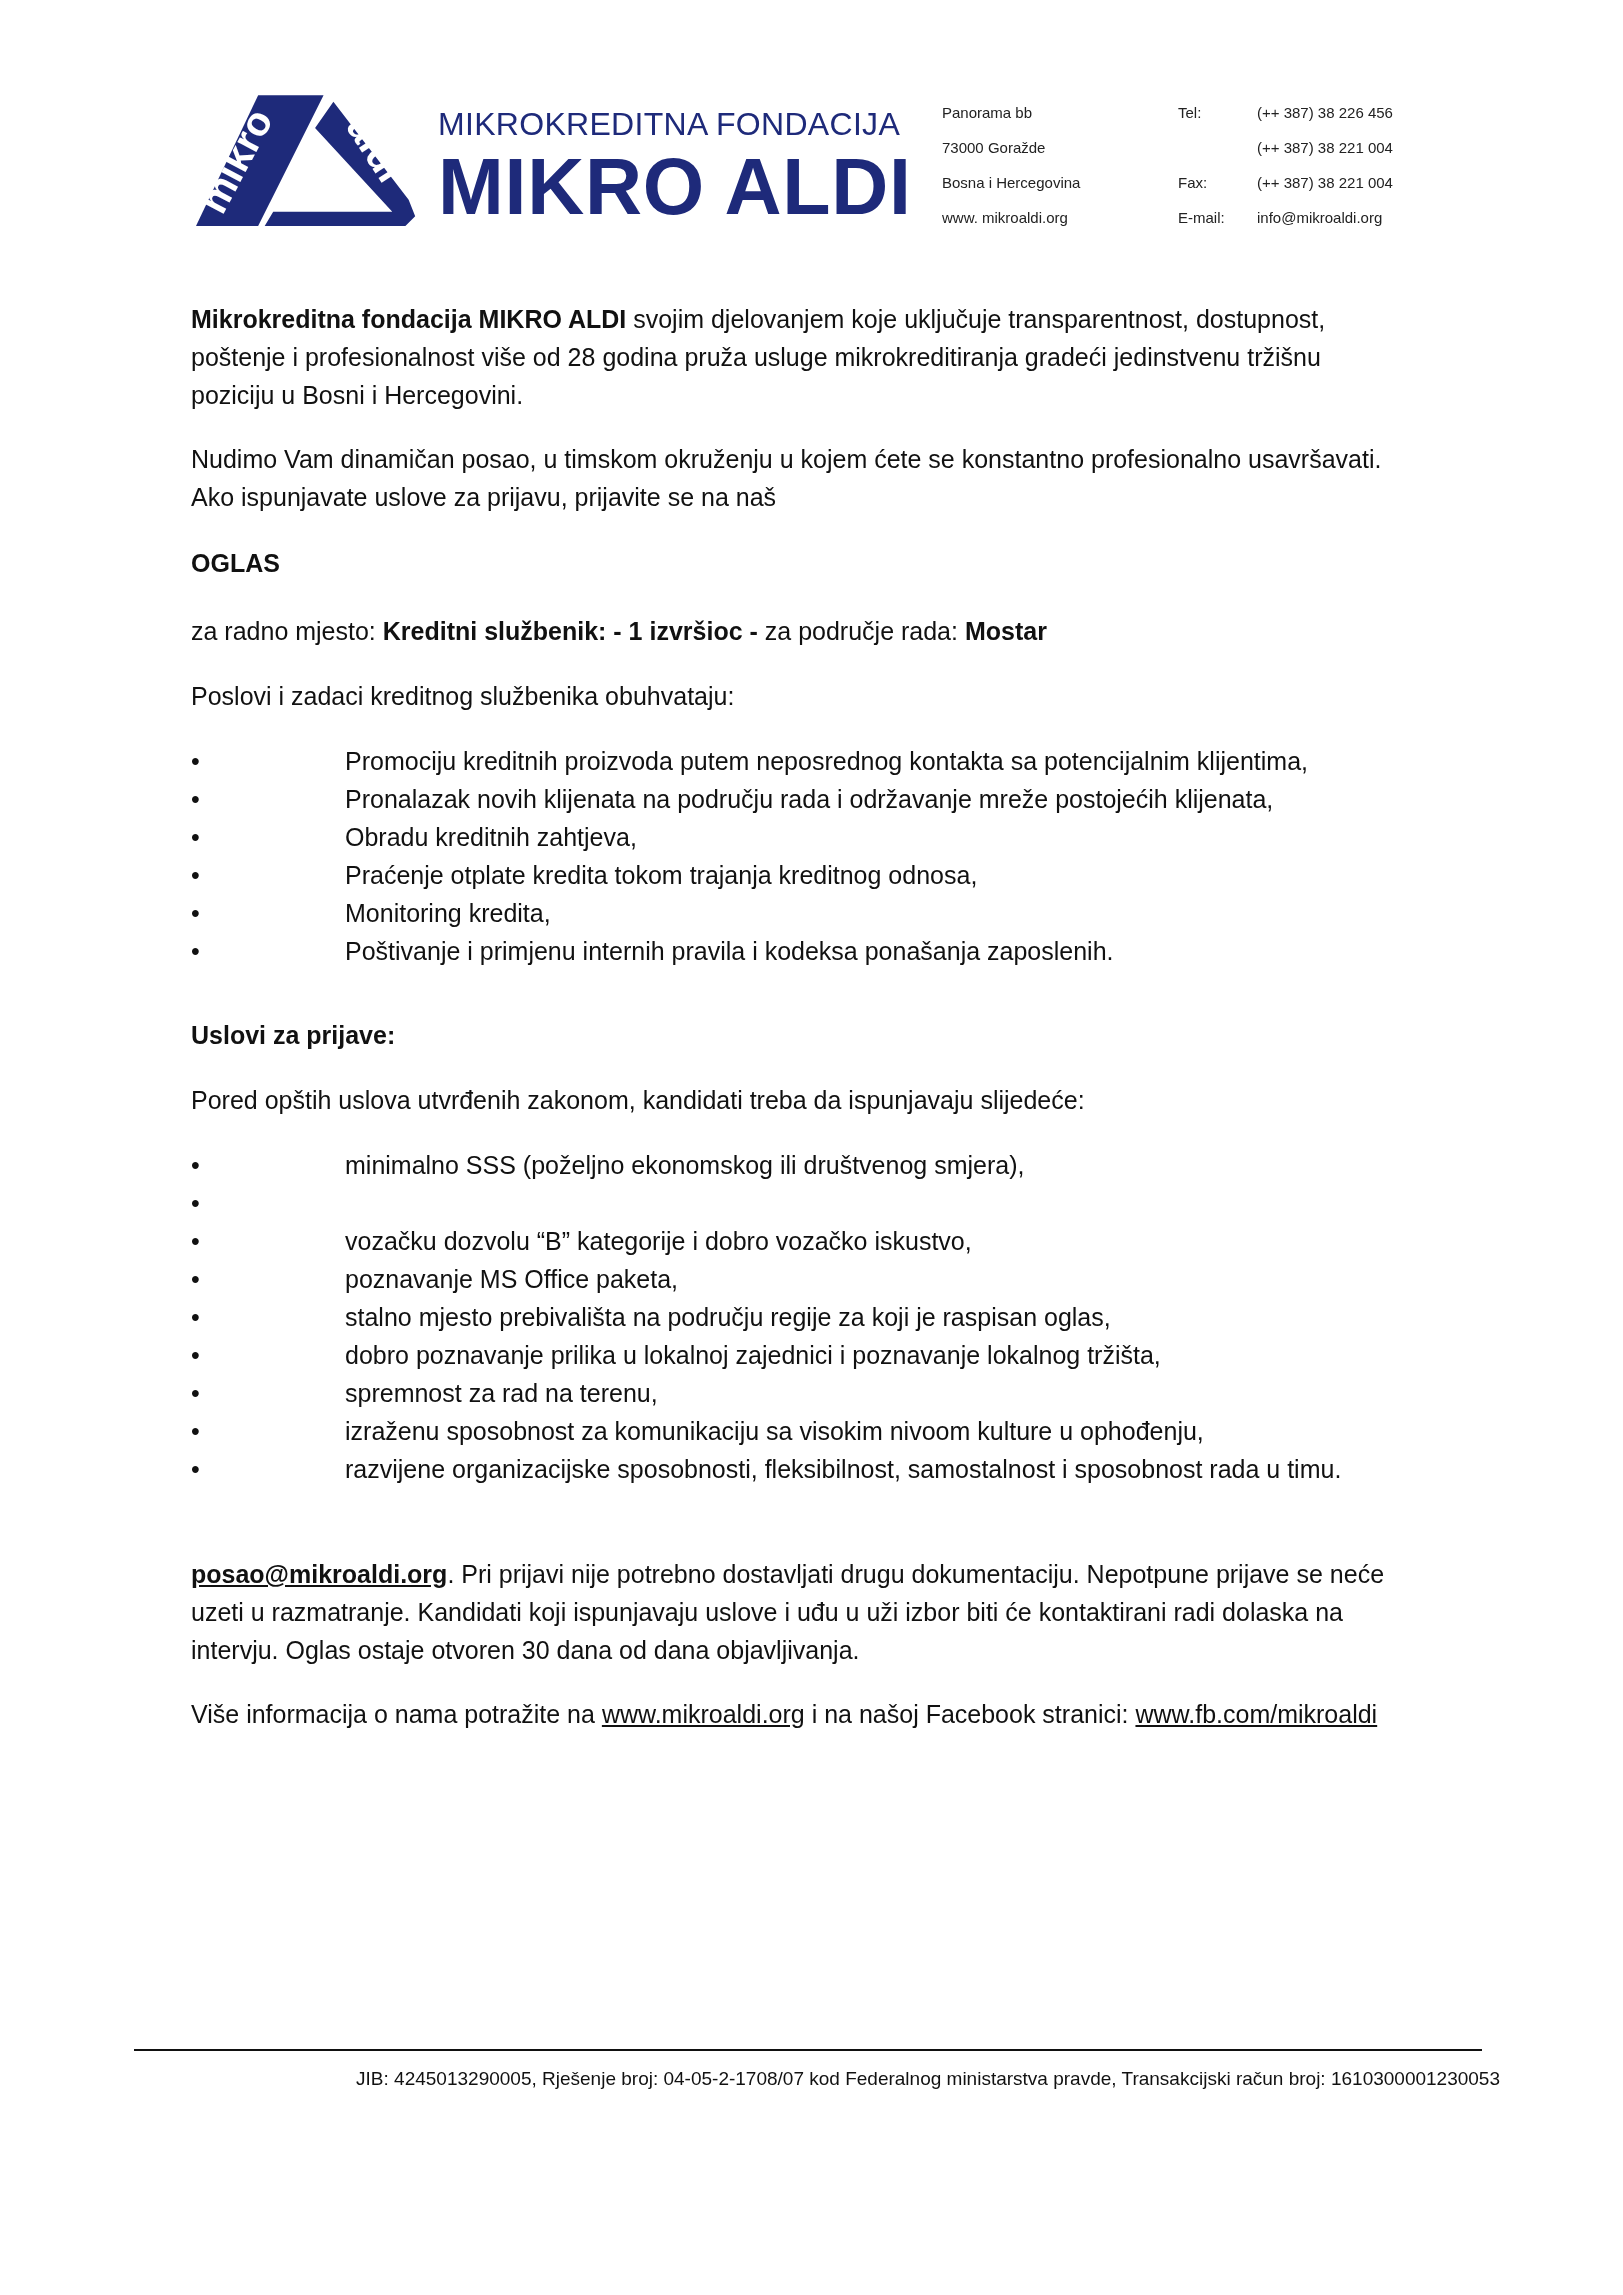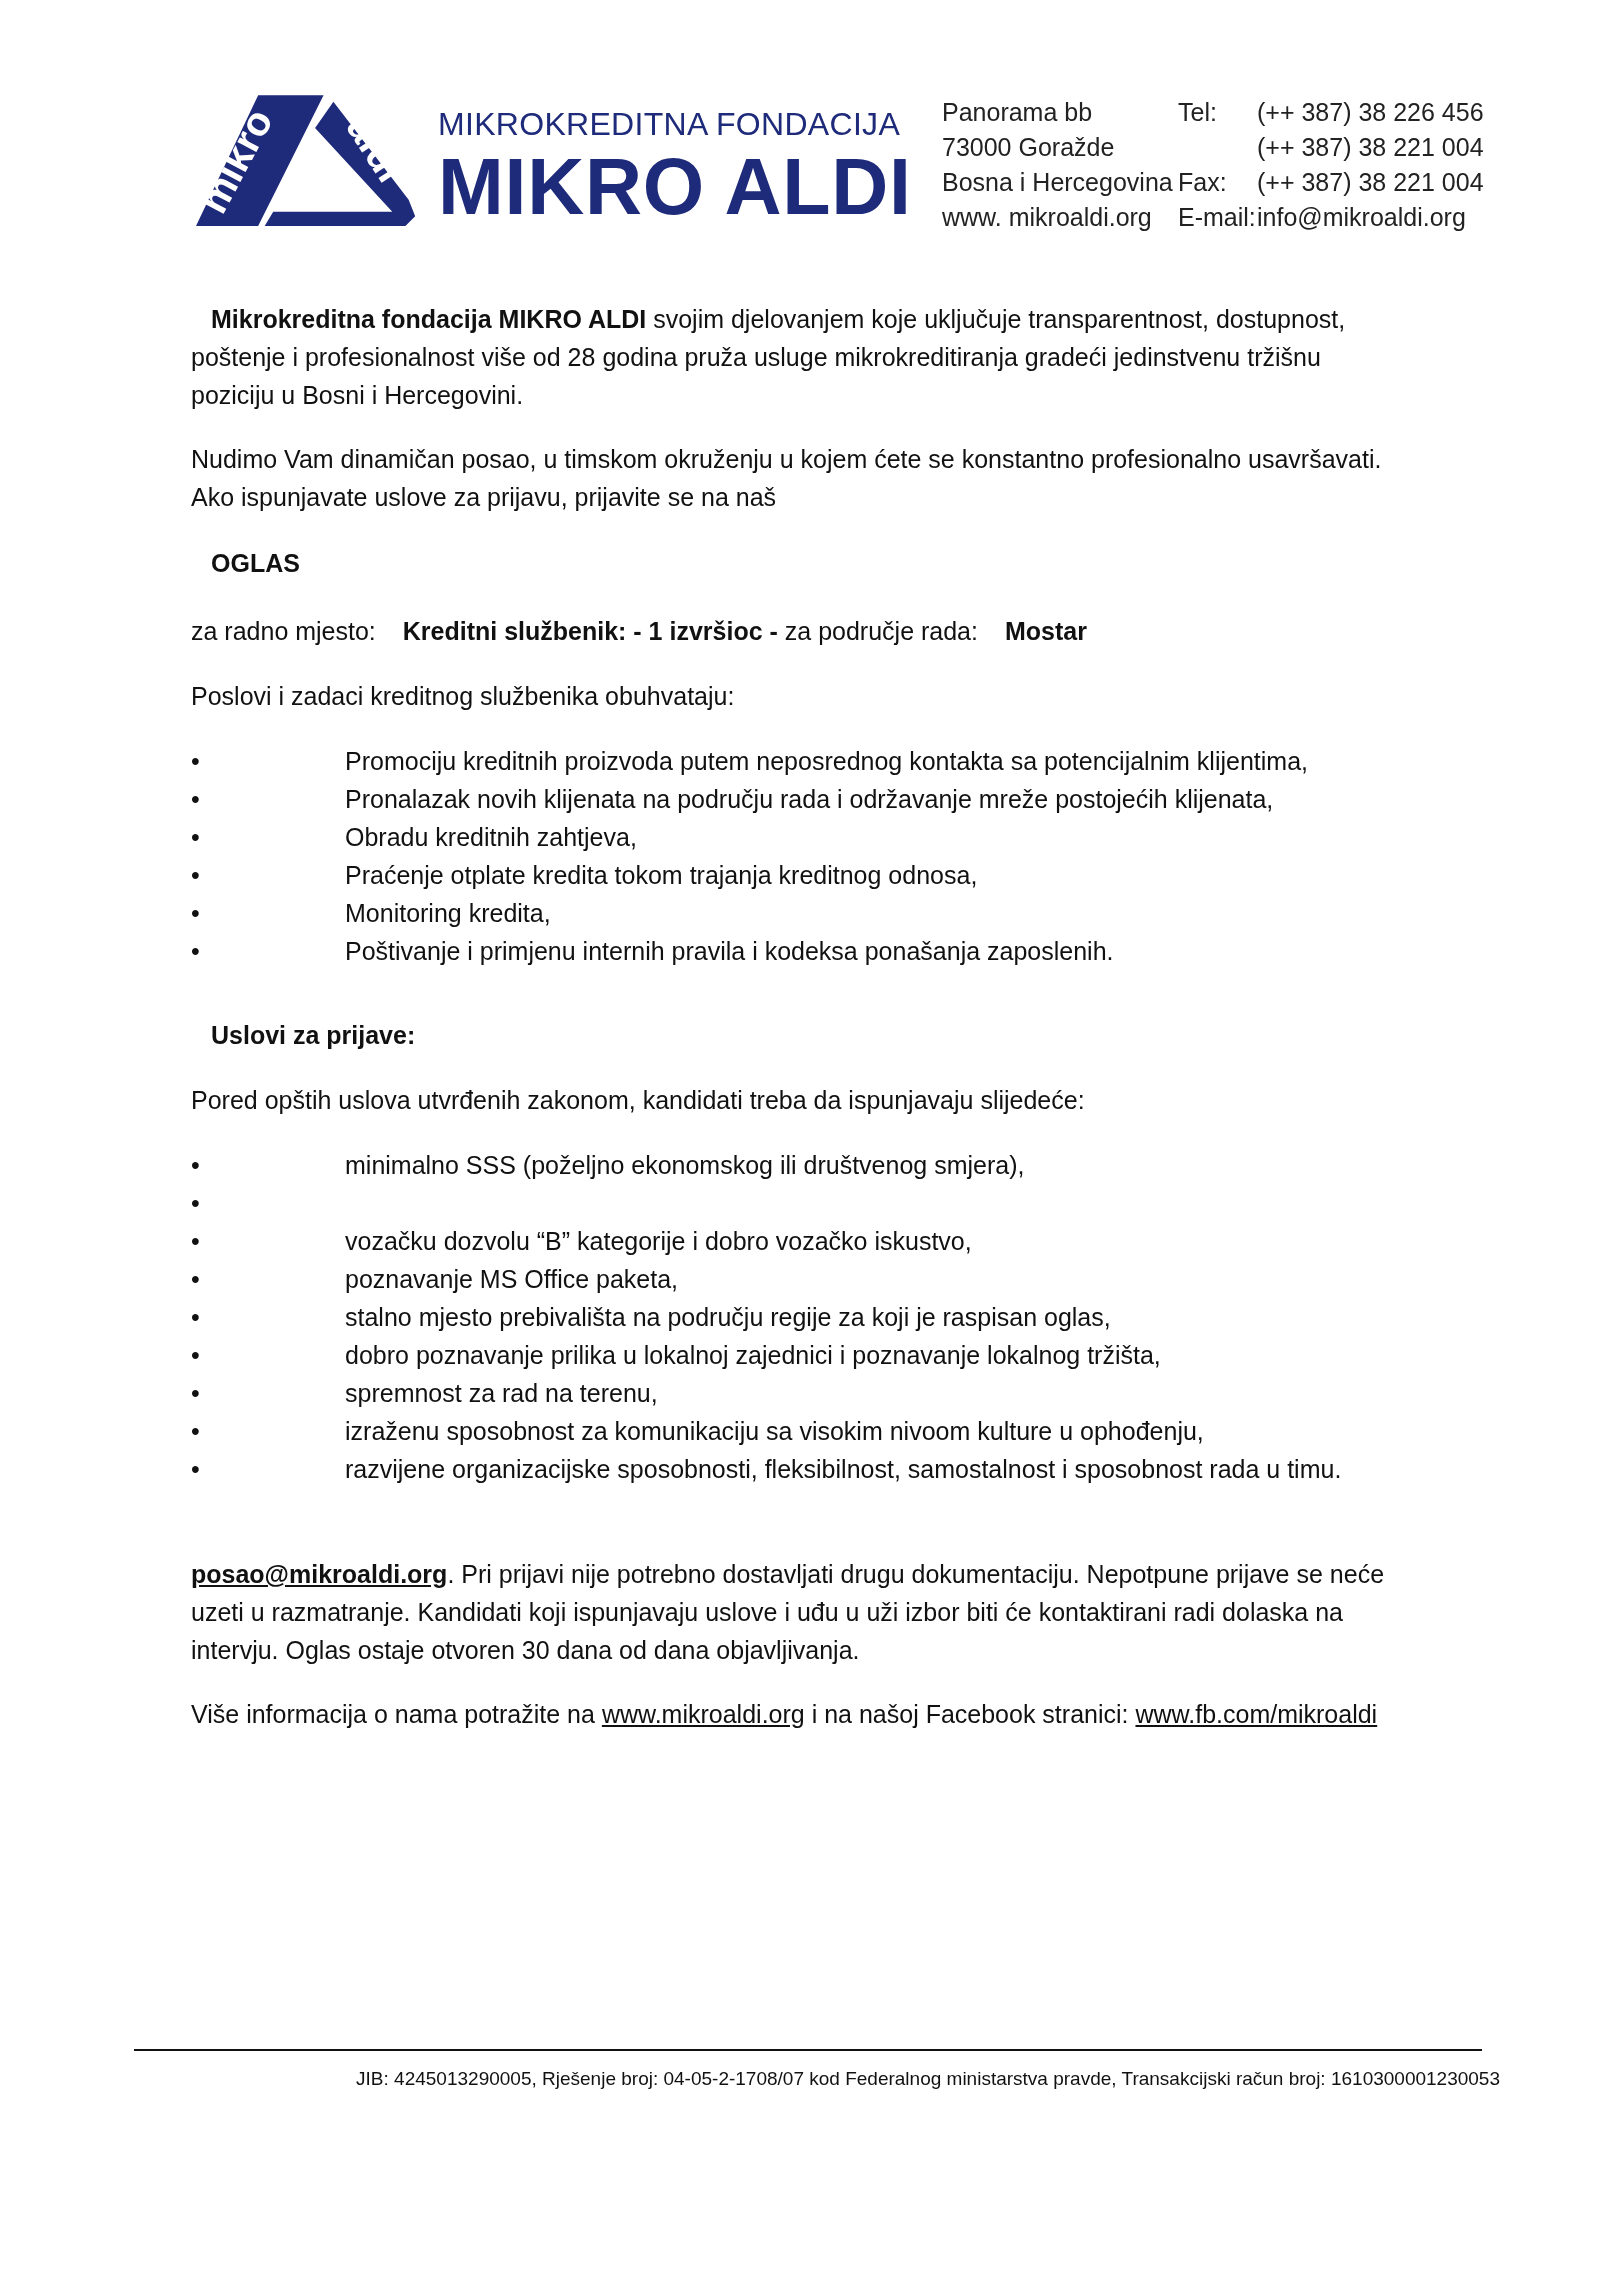--- a/index.html
+++ b/index.html
@@ -6,29 +6,29 @@
   body {
     width: 1623px; height: 2295px; position: relative; overflow: hidden;
     font-family: "Liberation Sans", "DejaVu Sans", sans-serif;
     color: #111111;
   }
   .logo { position: absolute; left: 196px; top: 95px; width: 229px; height: 141px; }
   .brand { position: absolute; left: 438px; top: 105px; color: #1e2a7a; }
   .brand .sub { font-size: 32px; letter-spacing: 0.3px; line-height: 39px; white-space: nowrap; }
   .brand .main { font-size: 79px; font-weight: bold; line-height: 85px; letter-spacing: 0.7px; white-space: nowrap; }
 
-  .contact { position: absolute; left: 942px; top: 95px; font-size: 25px; line-height: 35px; color: #222; }
+  .contact { position: absolute; left: 942px; top: 95px; font-size: 15px; line-height: 35px; color: #222; }
   .contact .row { display: flex; white-space: nowrap; }
   .contact .c1 { width: 236px; }
   .contact .c2 { width: 79px; }
   .contact .c3 { }
 
   .body-text { position: absolute; left: 191px; width: 1283px; font-size: 25px; line-height: 38px; }
   .p { margin: 0; white-space: nowrap; }
-  b { font-weight: bold; margin-left: 20px; }
+  b { font-weight: bold; }
   .center { text-align: left; }
   .bullets { list-style: none; margin: 0; padding: 0; }
   .bullets li { display: flex; white-space: nowrap; }
   .bullets .dot { width: 154px; flex: none; }
   a { color: #111; text-decoration: underline; }
 
   .footer-line { position: absolute; left: 134px; top: 2049px; width: 1348px; height: 2px; background: #111; }
   .footer-text { position: absolute; left: 0; width: 1500px; top: 2068px; text-align: right; font-size: 19px; white-space: nowrap; }
 </style>
 </head>

